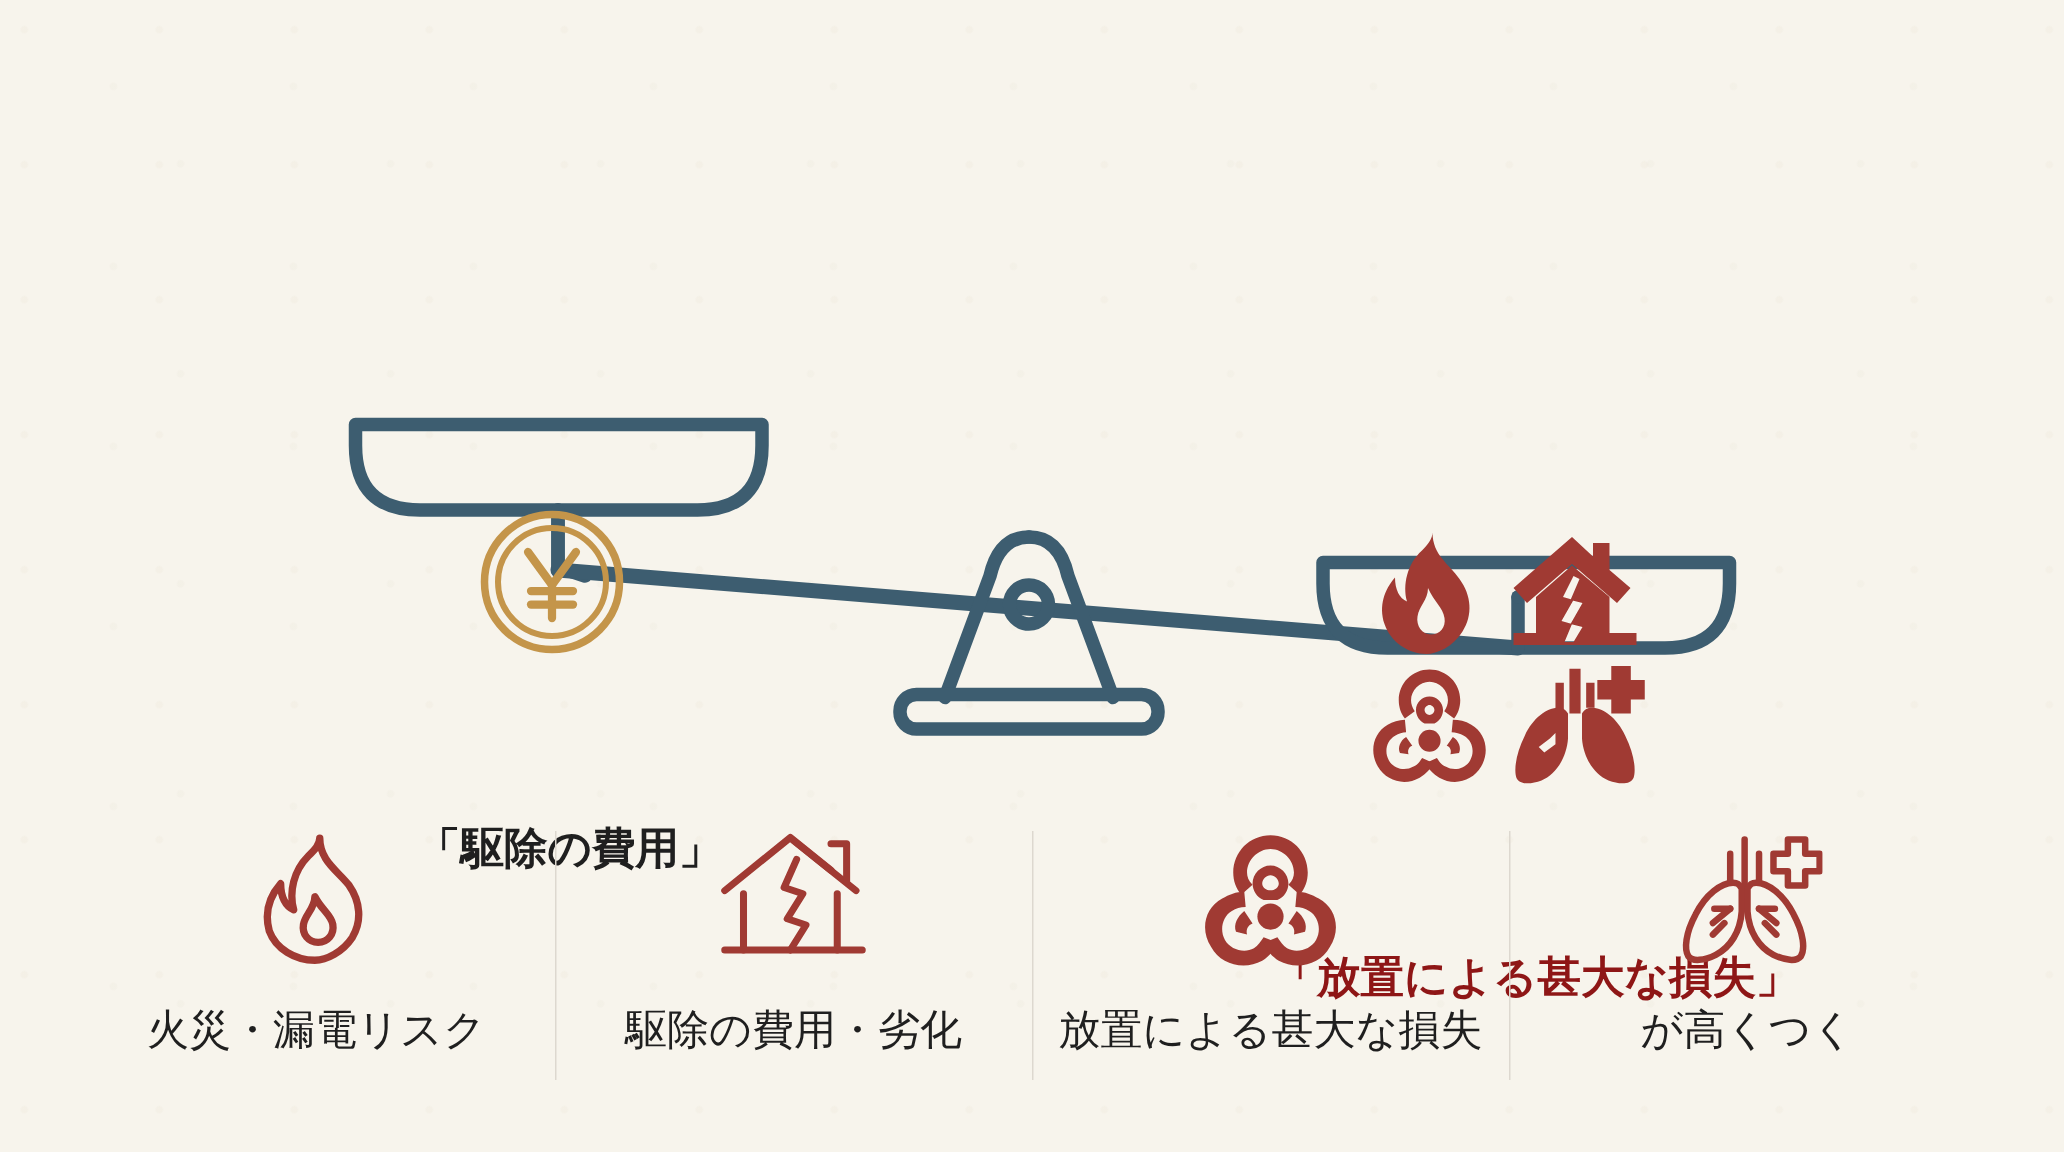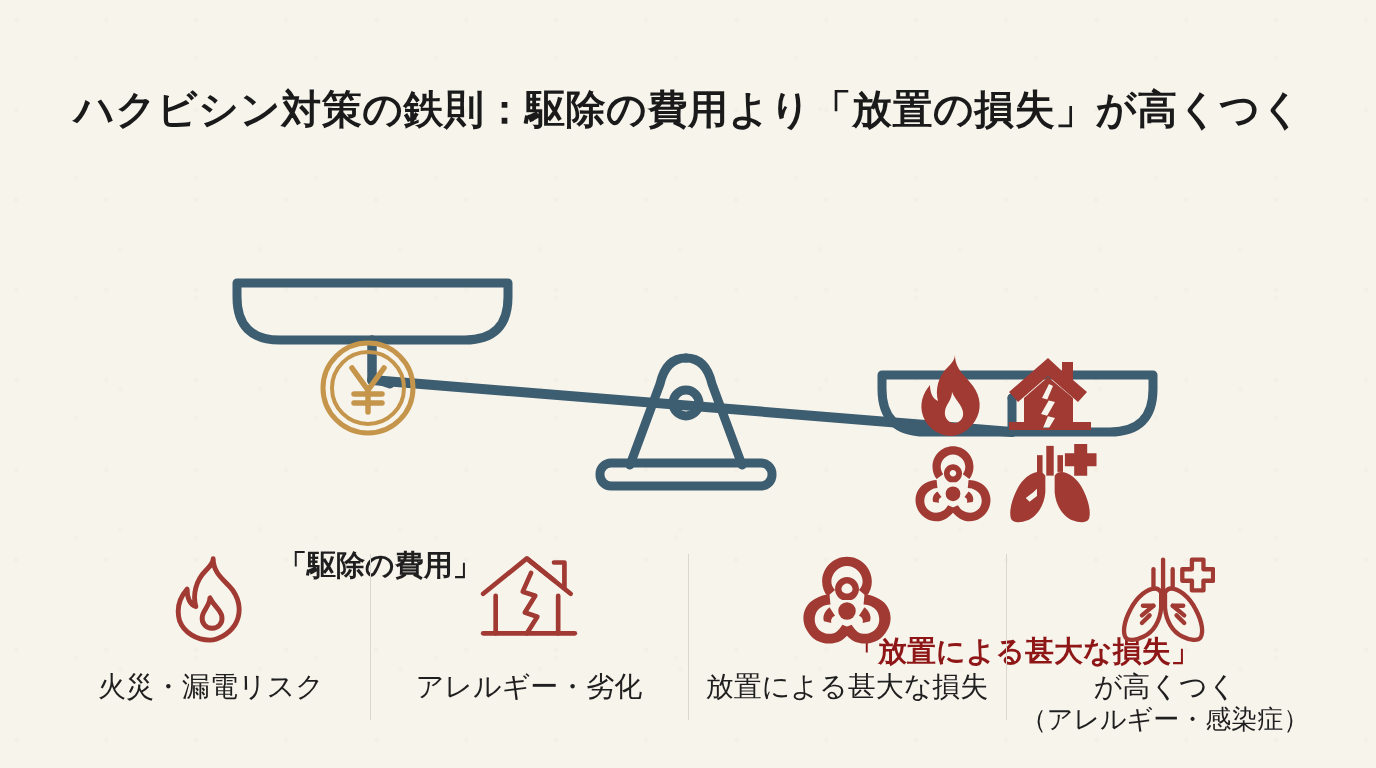--- a/index.html
+++ b/index.html
@@ -139,21 +139,20 @@
     font-size: 26px;
   }
 </style>
 </head>
 <body>
 
 <div class="paper-grain"></div>
 
 <div class="stage">
 
-  <div class="title">ハクビシン対策の鉄則：駆除の費用より「放置の損失」が高くつく</div>
 
   <div class="scale-area">
 
     <svg class="scale-svg" width="1376" height="360" viewBox="0 0 1376 360">
       <g fill="none" stroke="#3d5d70" stroke-width="9" stroke-linecap="round" stroke-linejoin="round">
 
         <path d="M237 123 L508 123 L508 137 Q508 180 465 180 L280 180 Q237 180 237 137 Z"></path>
 
         <path d="M372 180 L372 218 L390 224"></path>
 
@@ -272,21 +271,21 @@
             <path d="M48 6 L88 38"></path>
             <path d="M72 8 L82 8 L82 32"></path>
             <path d="M16 40 L16 76"></path>
             <path d="M76 40 L76 76"></path>
             <path d="M4 76 L92 76"></path>
             <path d="M50 18 L42 36 L54 40 L44 56 L56 60 L46 76"></path>
           </g>
         </svg>
       </div>
       <div class="risk-label">
-        <span>アレルギー・劣化</span>
+        <span>駆除の費用・劣化</span>
       </div>
     </div>
 
     <div class="risk-item">
       <div class="risk-icon">
         <svg width="92" height="92" viewBox="0 0 100 100">
           <g fill="#a03a33">
             <path d="M50 3 C35 3 23 15 23 30 C23 36 25 42 29 46 L37 39
               C34 36 33 33 33 30 C33 21 41 13 50 13 C59 13 67 21 67 30
               C67 33 66 36 63 39 L71 46 C75 42 77 36 77 30 C77 15 65 3 50 3 Z"></path>
@@ -327,18 +326,17 @@
             <path d="M36 62 L28 70"></path>
             <path d="M60 52 L72 62"></path>
             <path d="M60 52 L71 52"></path>
             <path d="M64 62 L72 70"></path>
             <path d="M80 4 L92 4 L92 14 L102 14 L102 26 L92 26 L92 36 L80 36 L80 26 L70 26 L70 14 L80 14 Z"></path>
           </g>
         </svg>
       </div>
       <div class="risk-label">
         <span>が高くつく</span>
-        <span class="sub">（アレルギー・感染症）</span>
       </div>
     </div>
 
   </div>
 </div>
 
 </body></html>

